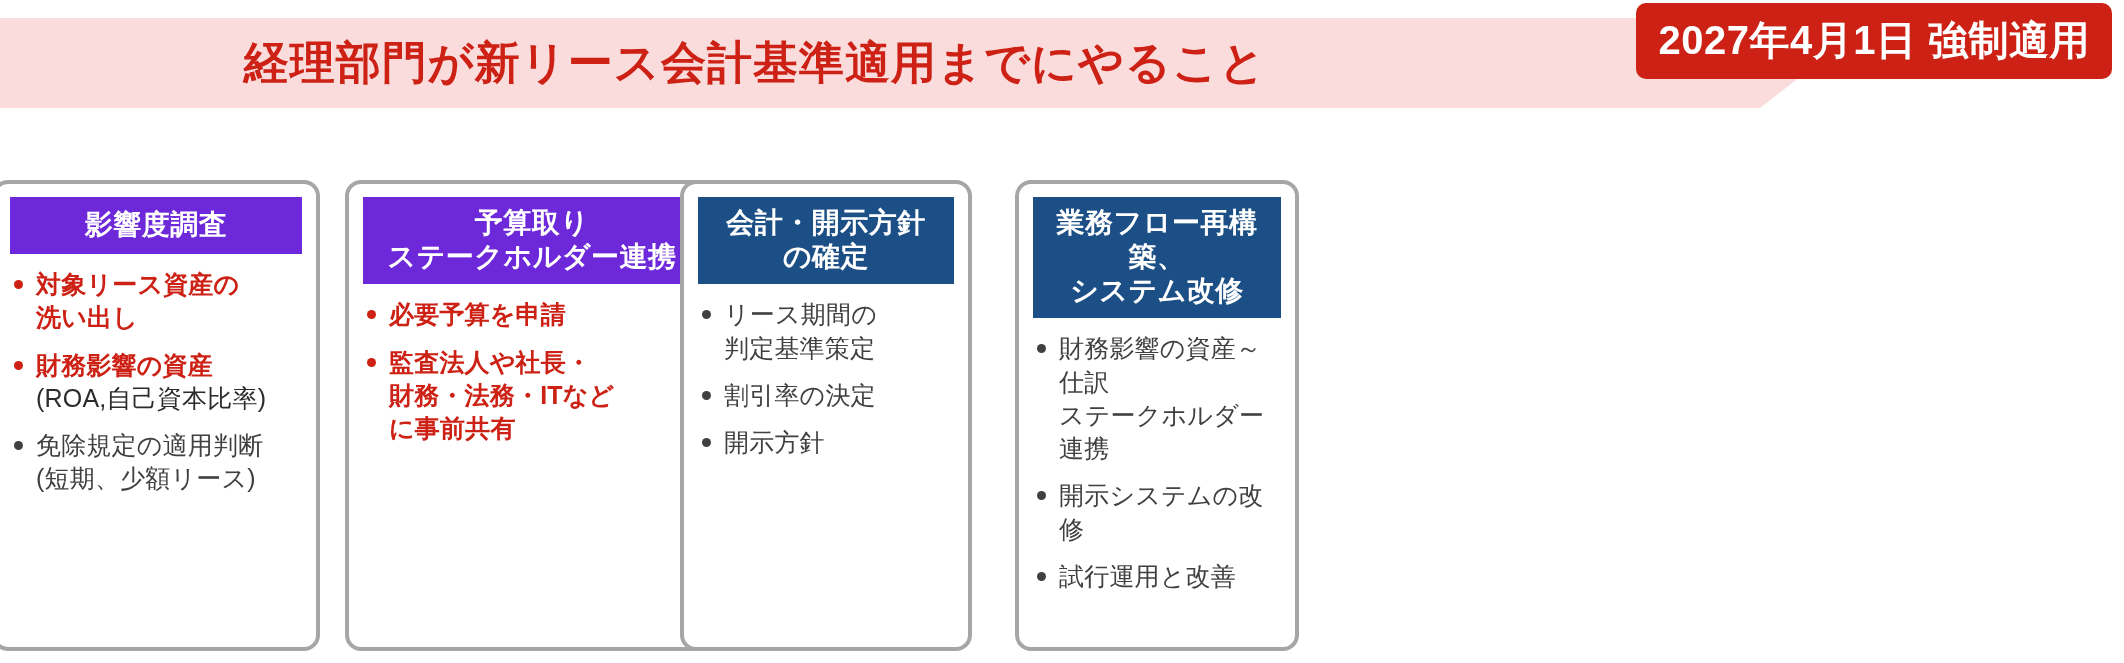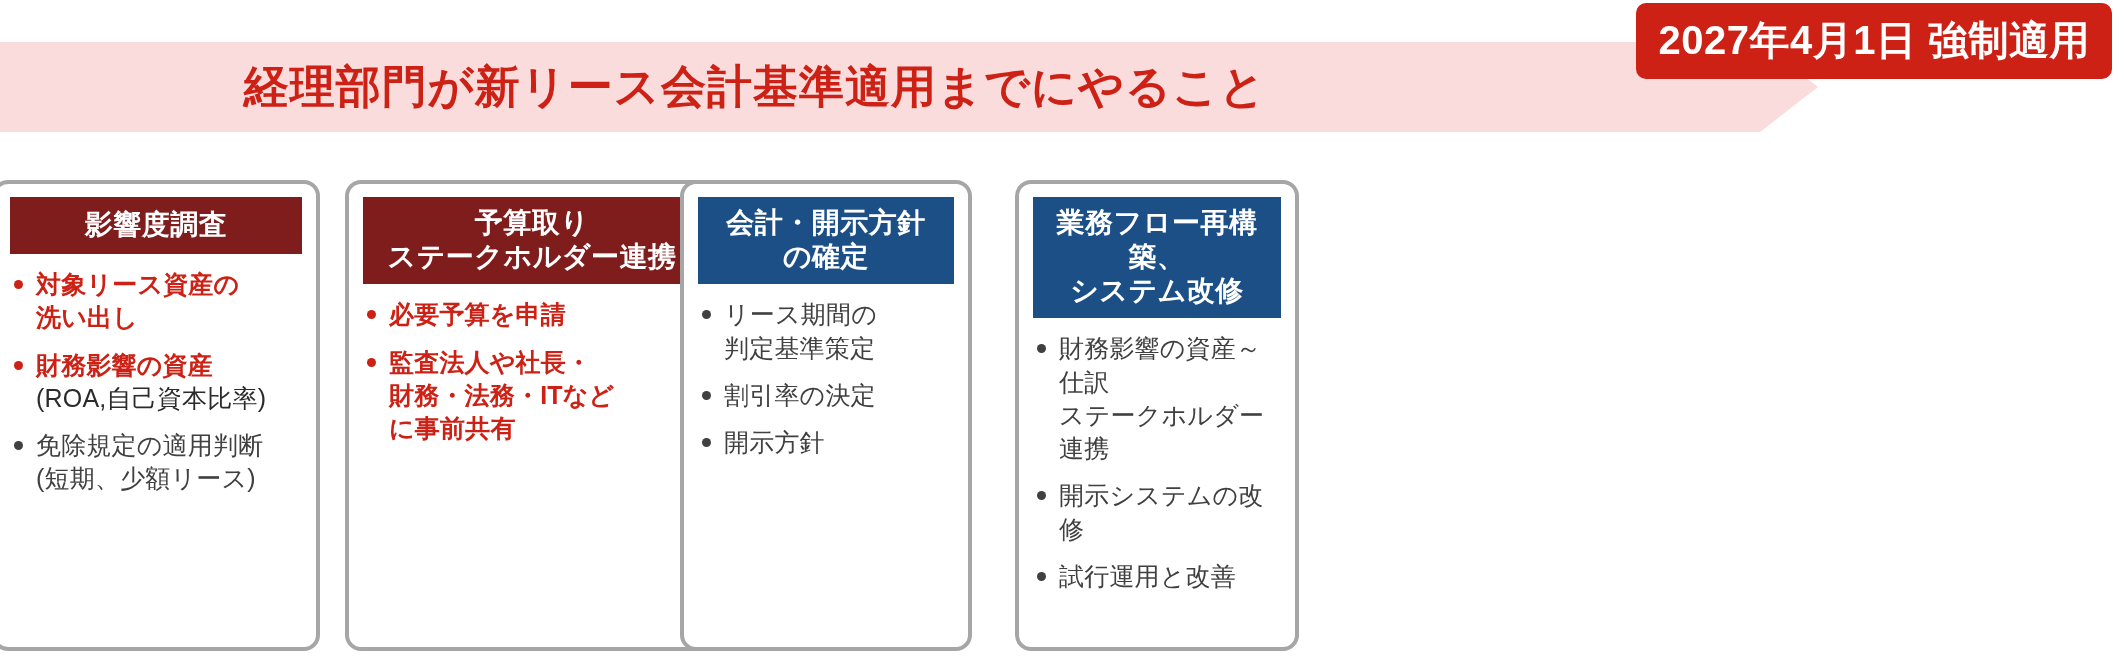--- a/index.html
+++ b/index.html
@@ -13,21 +13,21 @@
     height: 663px;
     font-family: "Liberation Sans", "DejaVu Sans", sans-serif;
     overflow: hidden;
     position: relative;
   }
 
   
   .banner-wrap {
     position: absolute;
     left: 0;
-    top: 42px;
+    top: 18px;
     width: 1818px;
     height: 90px;
     text-align: right;
   }
   .banner-shape {
     position: absolute;
     inset: 0;
     background: #fadcdc;
     -webkit-clip-path: polygon(0 0, 1760px 0, 1818px 50%, 1760px 100%, 0 100%);
     clip-path: polygon(0 0, 1760px 0, 1818px 50%, 1760px 100%, 0 100%);
@@ -102,21 +102,21 @@
   .card-header {
     color: #ffffff;
     font-size: 28px;
     font-weight: bold;
     text-align: center;
     line-height: 1.22;
     padding: 11px 4px 12px 4px;
     letter-spacing: 0.5px;
   }
   .card-header.two-line { padding: 9px 4px 10px 4px; }
-  .hdr-red  { background: #7f1d1d; }
+  .hdr-red  { background: #6d28d9; }
   .hdr-blue { background: #1b4f86; }
 
   .bullets {
     list-style: none;
     margin: 0;
     padding: 14px 0 0 0;
   }
   .bullets li {
     position: relative;
     padding-left: 26px;

